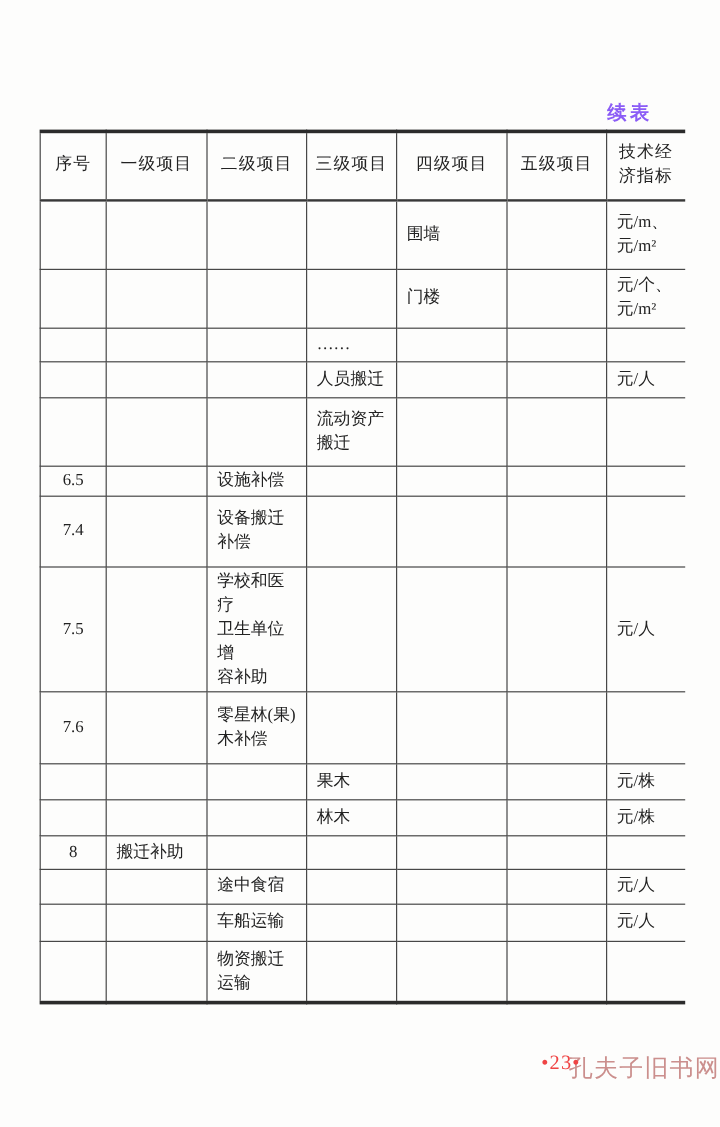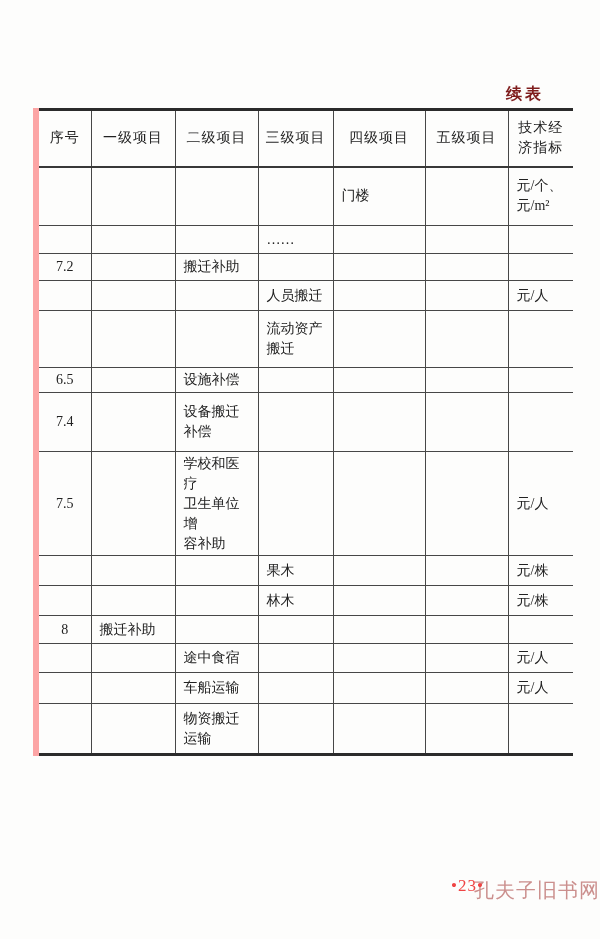--- a/index.html
+++ b/index.html
@@ -7,29 +7,29 @@
     position:relative;
     width:600px; height:939px;
     background:#fdfdfc;
     overflow:hidden;
     font-family:"Liberation Serif","DejaVu Serif",serif;
     color:#1c1c1c;
   }
   .cont-label {
     position:absolute; top:84px; left:506px;
     font-size:16px; font-weight:600; letter-spacing:3px;
-    color:#7f1d1d;
+    color:#8b5cf6;
   }
   table.cost-table {
     position:absolute; left:33px; top:108px;
     width:537px;
     border-collapse:collapse; table-layout:fixed;
     border-top:3px solid #2b2b2b;
     border-bottom:3px solid #2b2b2b;
-    border-left:6px solid #fca5a5;
+    border-left:1px solid #fca5a5;
   }
   .cost-table th, .cost-table td {
     border:1px solid #474747;
     font-size:14px; font-weight:normal;
     vertical-align:middle;
     text-align:left;
     padding:2px 5px 2px 8px;
     white-space:pre-line;
     line-height:1.42;
     overflow:hidden;
@@ -82,44 +82,45 @@
           <th>一级项目</th>
           <th>二级项目</th>
           <th>三级项目</th>
           <th>四级项目</th>
           <th>五级项目</th>
           <th class="last">技术经
 济指标</th>
         </tr>
     </thead>
     <tbody id="table-body">
-        <tr style="height: 59px;">
+        <tr style="height: 58px;">
+          <td class="c0"></td>
+          <td></td>
+          <td></td>
+          <td></td>
+          <td>围墙</td>
+          <td></td>
+          <td class="last">元/m、
+元/m²</td>
+        </tr>
+        <tr style="height: 49px;">
           <td class="c0"></td>
           <td></td>
           <td></td>
           <td></td>
           <td>门楼</td>
           <td></td>
           <td class="last">元/个、
 元/m²</td>
         </tr>
         <tr style="height: 28px;">
           <td class="c0"></td>
           <td></td>
           <td></td>
           <td>……</td>
-          <td></td>
-          <td></td>
-          <td class="last"></td>
-        </tr>
-        <tr style="height: 27px;">
-          <td class="c0">7.2</td>
-          <td></td>
-          <td>搬迁补助</td>
-          <td></td>
           <td></td>
           <td></td>
           <td class="last"></td>
         </tr>
         <tr style="height: 30px;">
           <td class="c0"></td>
           <td></td>
           <td></td>
           <td>人员搬迁</td>
           <td></td>
@@ -159,20 +160,30 @@
           <td class="c0">7.5</td>
           <td></td>
           <td>学校和医疗
 卫生单位增
 容补助</td>
           <td></td>
           <td></td>
           <td></td>
           <td class="last">元/人</td>
         </tr>
+        <tr style="height: 60px;">
+          <td class="c0">7.6</td>
+          <td></td>
+          <td>零星林(果)
+木补偿</td>
+          <td></td>
+          <td></td>
+          <td></td>
+          <td class="last"></td>
+        </tr>
         <tr style="height: 30px;">
           <td class="c0"></td>
           <td></td>
           <td></td>
           <td>果木</td>
           <td></td>
           <td></td>
           <td class="last">元/株</td>
         </tr>
         <tr style="height: 30px;">

